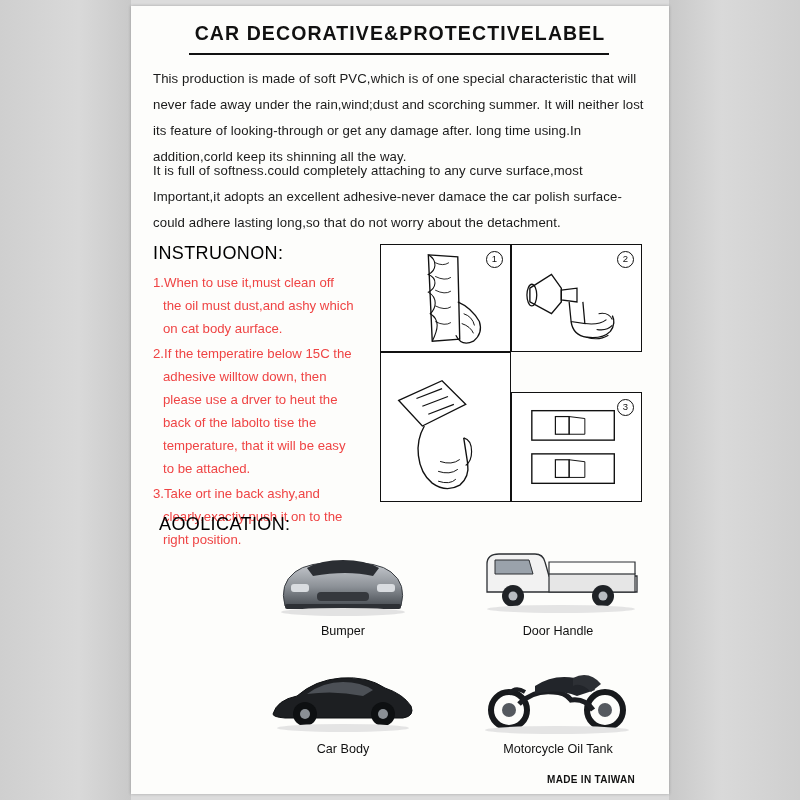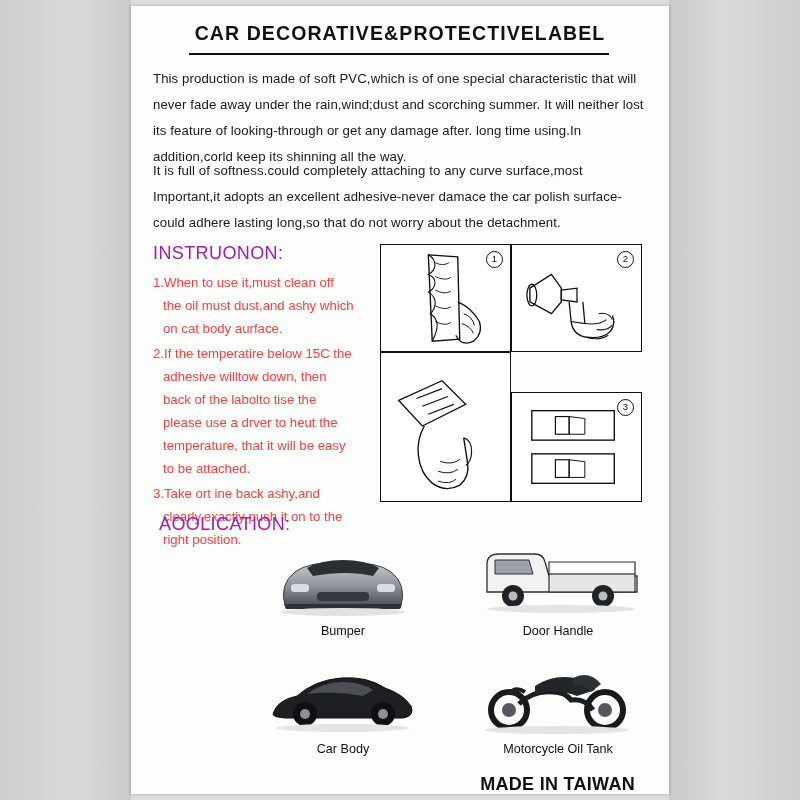--- a/index.html
+++ b/index.html
@@ -62,21 +62,21 @@
     font-size: 13.2px;
     line-height: 26px;
     letter-spacing: 0.1px;
   }
   .para1 { left: 22px; top: 60px; width: 500px; }
   .para2 { left: 22px; top: 152px; width: 492px; }
 
   .section-heading {
     position: absolute;
     font-size: 18px;
-    color: #a21caf;
+    color: #000000;
     letter-spacing: 0.4px;
   }
   .instr-heading { left: 22px; top: 237px; }
   .appl-heading  { left: 28px; top: 508px; text-align: center; }
 
   .instr-list {
     position: absolute;
     left: 22px;
     top: 265px;
     width: 226px;
@@ -143,21 +143,21 @@
   .apps { left: 22px; width: 496px; }
   .a1 { left: 110px; width: 160px; }
   .a2 { left: 320px; width: 170px; }
   .a3 { left: 110px; width: 160px; }
   .a4 { left: 320px; width: 170px; }
 
   .made-in {
     position: absolute;
     right: 34px;
     top: 768px;
-    font-size: 18px;
+    font-size: 10px;
     font-weight: bold;
     color: #111;
     letter-spacing: 0.3px;
     margin-left: 12px;
   }
 </style>
 </head>
 <body>
 
 <div id="page">
@@ -177,22 +177,22 @@
 
     <div class="instr-list">
       <div class="instr-item">
         <span><span>1.</span><span>When to use it,must clean off</span></span>
         <span class="indent">the oil  must dust,and ashy which</span>
         <span class="indent">on cat body aurface.</span>
       </div>
       <div class="instr-item">
         <span><span>2.</span><span>If the temperatire below 15C the</span></span>
         <span class="indent">adhesive willtow down, then</span>
+        <span class="indent">please use a drver to heut the</span>
         <span class="indent">back of the labolto tise the</span>
-        <span class="indent">please use a drver to heut the</span>
         <span class="indent">temperature, that it will be easy</span>
         <span class="indent">to be attached.</span>
       </div>
       <div class="instr-item">
         <span><span>3.</span><span>Take ort ine back ashy,and</span></span>
         <span class="indent">clearly,exactiy push it on to the</span>
         <span class="indent">right position.</span>
       </div>
     </div>
 

